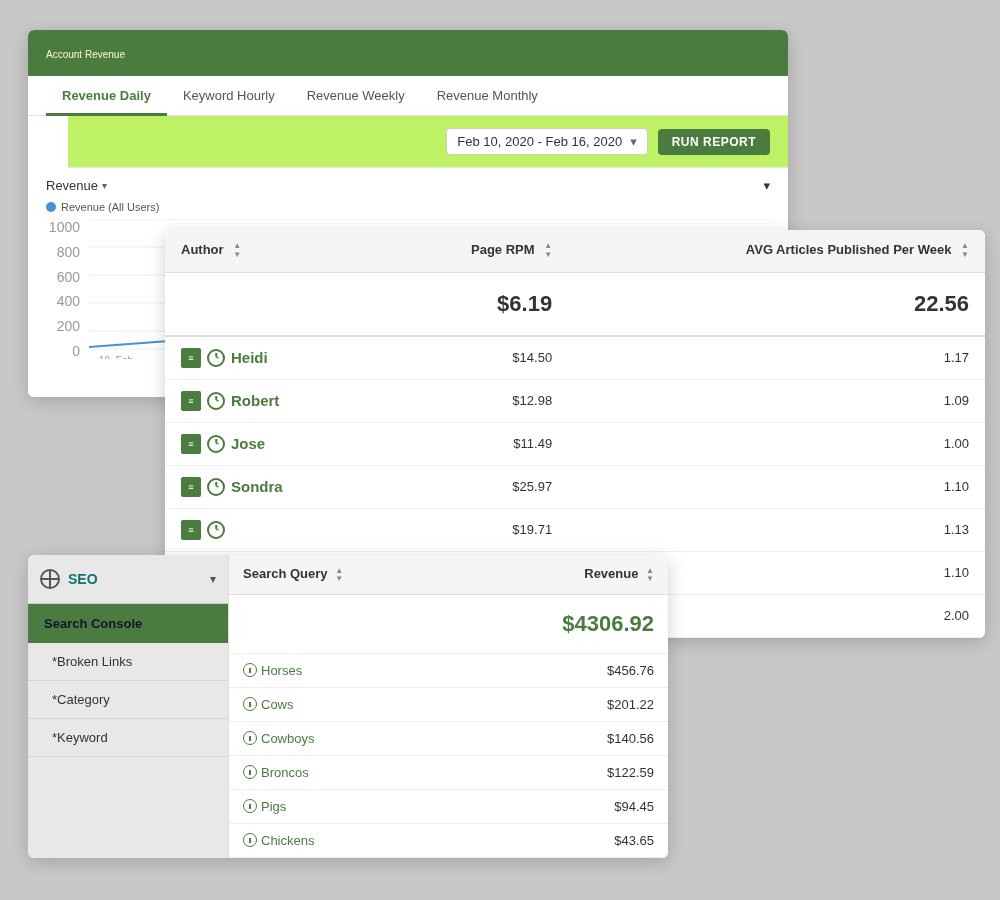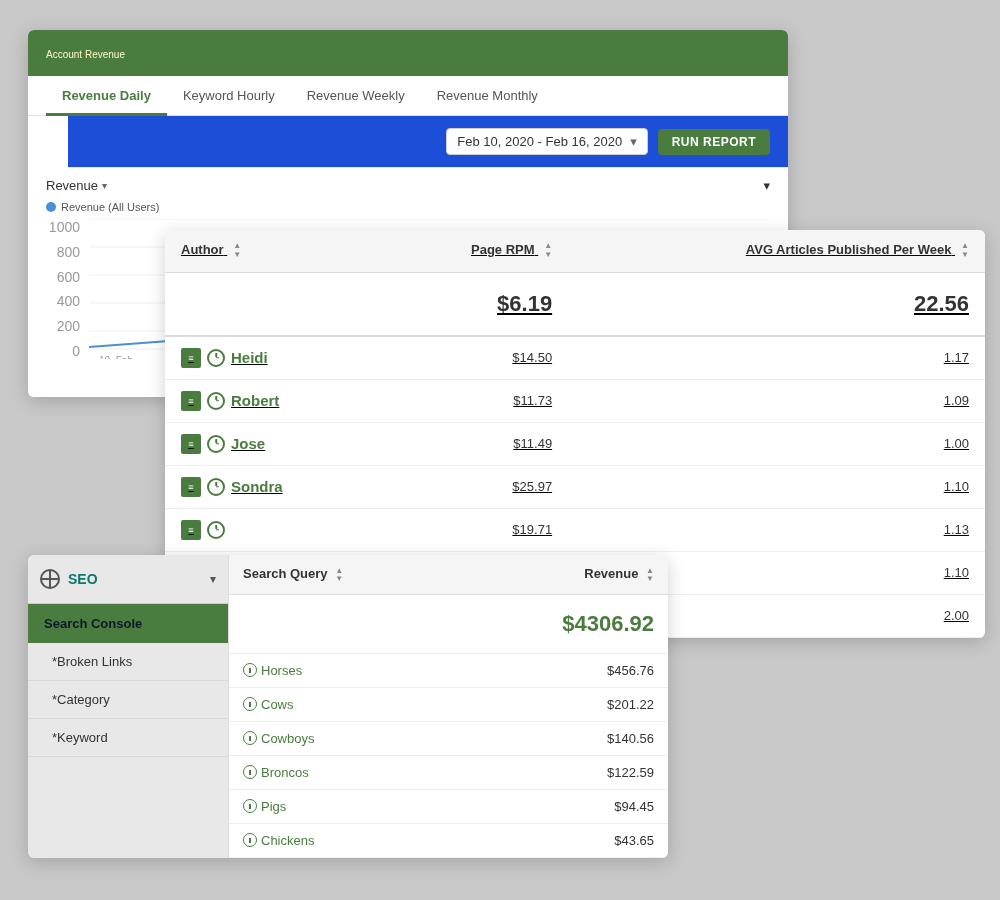--- a/index.html
+++ b/index.html
@@ -49,21 +49,21 @@
     .tab-item.active {
       color: #4a7c3f;
       border-bottom: 3px solid #4a7c3f;
       font-weight: 600;
     }
     .card-revenue-toolbar {
       display: flex;
       justify-content: flex-end;
       align-items: center;
       padding: 12px 18px;
-      background: #1d4ed8;
+      background: #bef264;
       border-bottom: 1px solid #e8e8e8;
       margin-left: 40px;
     }
     .date-range-selector {
       display: flex;
       align-items: center;
       border: 1px solid #ccc;
       border-radius: 4px;
       padding: 5px 10px;
       font-size: 13px;
@@ -159,21 +159,20 @@
       width: 820px;
       background: #fff;
       border-radius: 6px;
       box-shadow: 0 4px 18px rgba(0,0,0,0.18);
       overflow: hidden;
     }
     .data-table {
       width: 100%;
       border-collapse: collapse;
       font-size: 13px;
-      text-decoration: underline;
     }
     .data-table th {
       background: #f5f5f5;
       padding: 12px 16px;
       text-align: left;
       font-weight: 600;
       color: #333;
       border-bottom: 1px solid #ddd;
       vertical-align: middle;
     }
@@ -501,21 +500,21 @@
         <td class="numeric">1.17</td>
       </tr>
       <tr>
         <td>
           <div class="author-cell">
             <span class="icon-box">≡</span>
             <span class="icon-clock"></span>
             <span class="author-name">Robert</span>
           </div>
         </td>
-        <td class="numeric">$11.73</td>
+        <td class="numeric">$12.98</td>
         <td class="numeric">1.09</td>
       </tr>
       <tr>
         <td>
           <div class="author-cell">
             <span class="icon-box">≡</span>
             <span class="icon-clock"></span>
             <span class="author-name">Jose</span>
           </div>
         </td>

